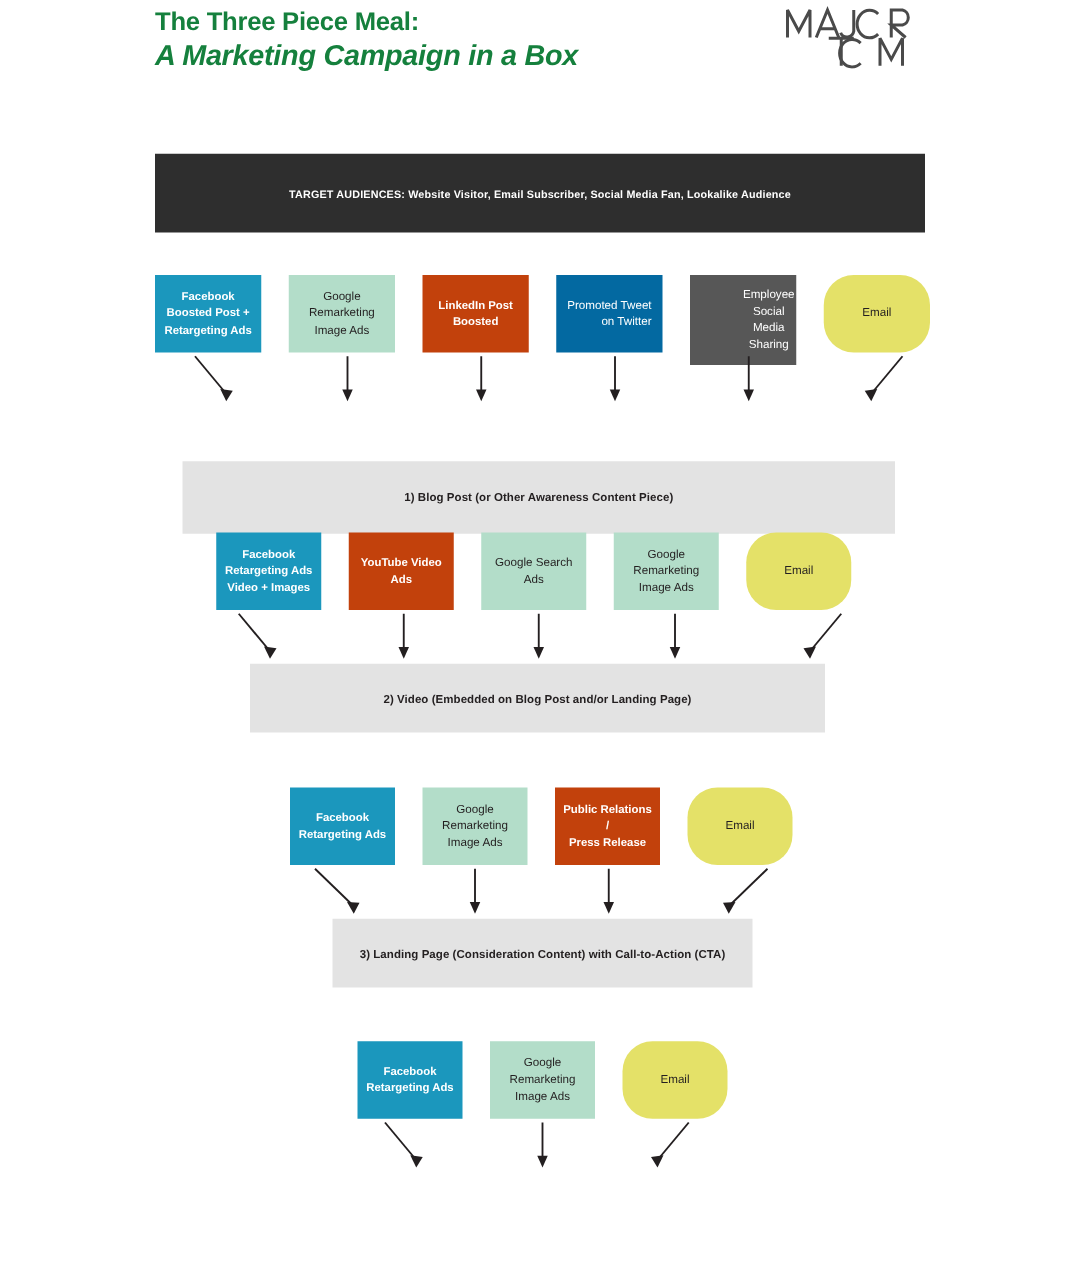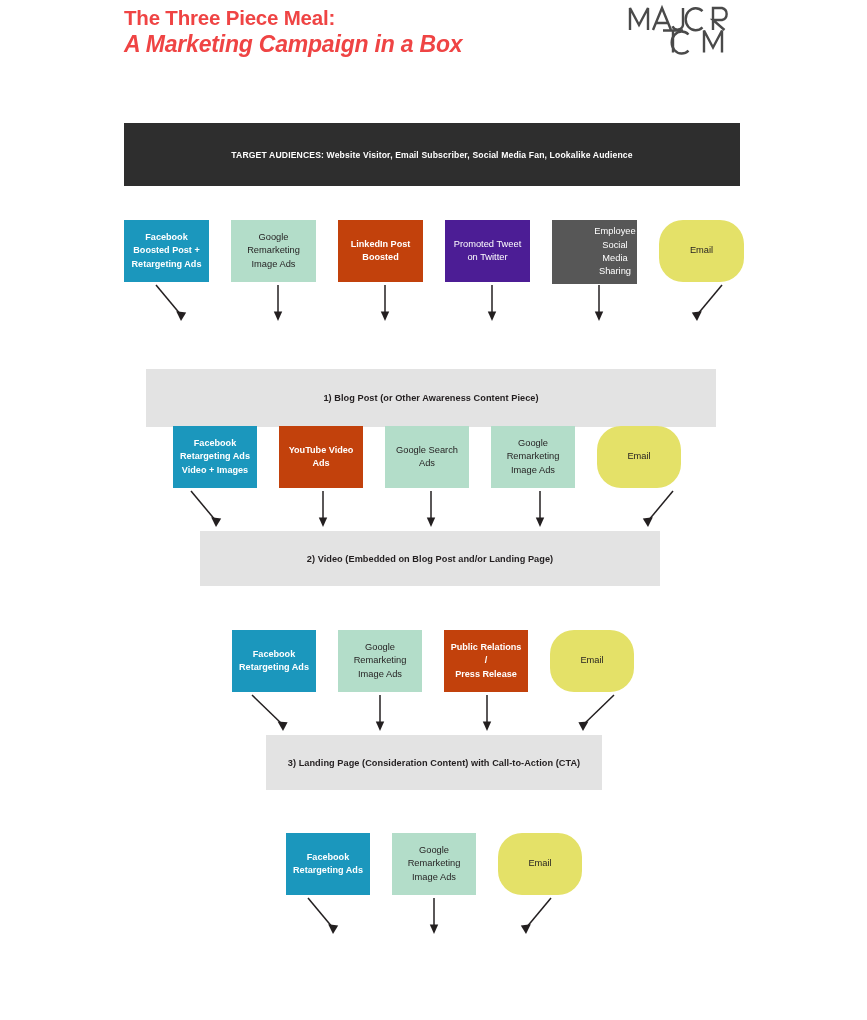--- a/index.html
+++ b/index.html
@@ -11,21 +11,21 @@
     overflow:hidden;
     position:relative;
   }
   .page{position:relative;width:867px;height:1020px;}
 
   
   .header{position:absolute;left:0;top:0;width:867px;height:100px;}
   .title-block{position:absolute;left:124px;top:4px;}
   .title-line{
     font-size:20.5px;font-weight:bold;letter-spacing:-0.2px;
-    line-height:27px;color:#ef4444;white-space:nowrap;
+    line-height:27px;color:#15803d;white-space:nowrap;
   }
   .title-line.l2{font-size:23px;font-style:italic;}
 
   .logo{position:absolute;left:627px;top:3px;width:116px;height:52px;}
   .logo svg{display:block;}
 
   
   .audience-banner{
     position:absolute;left:124px;top:123px;width:616px;height:63px;
     background:#2e2e2e;display:flex;align-items:center;justify-content:center;
@@ -40,21 +40,21 @@
   .chan{
     display:flex;align-items:center;justify-content:center;text-align:center;
     box-sizing:border-box;padding:4px 5px;
   }
   .chan .clabel{line-height:13.4px;display:block;}
 
   
   .c-teal   {background:#1b97bd;}
   .c-mint   {background:#b3ddc9;}
   .c-magenta{background:#c2410c;}
-  .c-lgray  {background:#4c1d95;}
+  .c-lgray  {background:#0369a1;text-align:right;}
   .c-dgray  {background:#575757;}
   .c-yellow {background:#e4e168;border-radius:24px;}
 
   .t-white-bold{color:#ffffff;font-weight:bold;font-size:9.1px;}
   .t-white     {color:#ffffff;font-weight:normal;font-size:9.3px;}
   .t-dark      {color:#231f20;font-weight:normal;font-size:9.3px;}
 
   
   .stage{
     position:absolute;display:flex;align-items:center;justify-content:center;
@@ -115,21 +115,21 @@
       </div>
       <div class="chan c-mint" style="width: 85px; height: 62px;">
         <div class="clabel t-dark"><span>Google</span><br><span>Remarketing</span><br><span>Image Ads</span></div>
       </div>
       <div class="chan c-magenta" style="width: 85px; height: 62px;">
         <div class="clabel t-white-bold"><span>LinkedIn Post</span><br><span>Boosted</span></div>
       </div>
       <div class="chan c-lgray" style="width: 85px; height: 62px;">
         <div class="clabel t-white"><span>Promoted Tweet</span><br><span>on Twitter</span></div>
       </div>
-      <div class="chan c-dgray" style="width: 85px; height: 64px; padding-left: 46px;">
+      <div class="chan c-dgray" style="width: 85px; height: 72px; padding-left: 46px;">
         <div class="clabel t-white"><span>Employee Social</span><br><span>Media Sharing</span></div>
       </div>
       <div class="chan c-yellow" style="width: 85px; height: 62px;">
         <div class="clabel t-dark"><span>Email</span></div>
       </div>
     </div>
   <div class="arrows" style="left:124px; top:283px; width:616px; height:42px;">
     <svg width="616" height="42" viewBox="0 0 616 42">
       <g stroke="#231f20" stroke-width="1.5" fill="none">
         <path d="M32 2 L57 32"></path>

